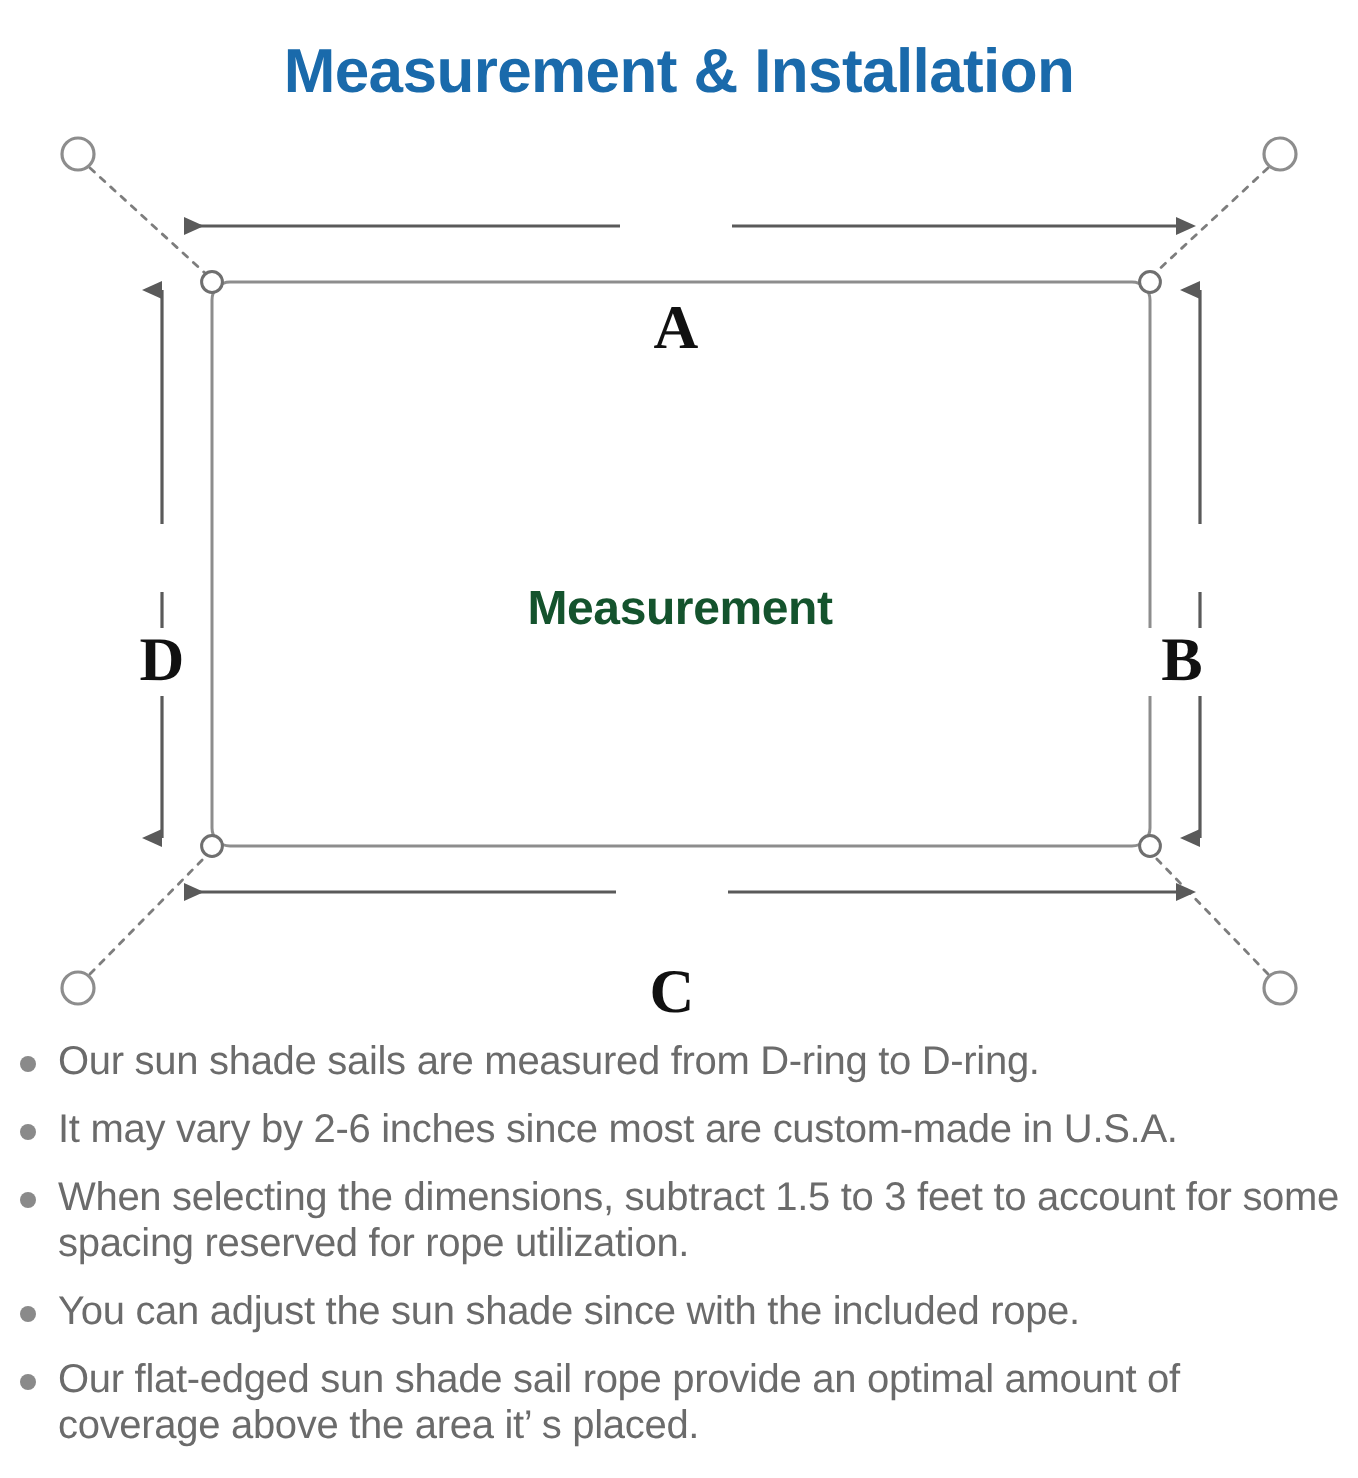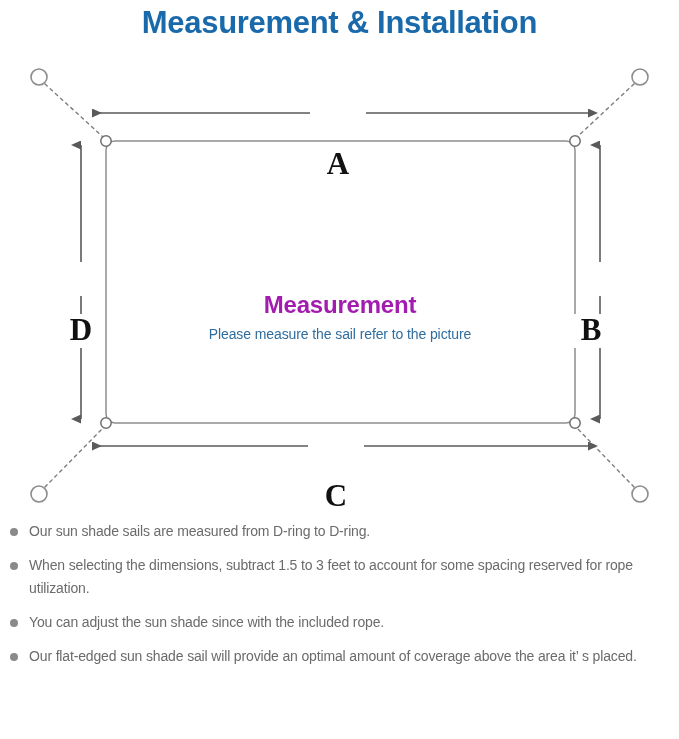--- a/index.html
+++ b/index.html
@@ -5,21 +5,21 @@
   html,body{margin:0;padding:0;}
   body{
     width:679px;height:739px;
     background:#ffffff;
     font-family:"Liberation Sans", sans-serif;
     overflow:hidden;
     position:relative;
   }
   #page-title{
     position:absolute;
-    left:0; top:5px; width:679px;
+    left:0; top:18px; width:679px;
     text-align:center;
     font-size:31px;
     font-weight:bold;
     color:#1a6aab;
     letter-spacing:-0.3px;
     font-family:"Liberation Sans", sans-serif;
   }
   #diagram{
     position:absolute;
     left:0; top:52px;
@@ -41,21 +41,21 @@
   #label-B{ left:574px; top:262px; width:34px; height:34px; }
 
   #center-block{
     position:absolute;
     left:105px; top:238px; width:470px;
     text-align:center;
   }
   #center-title{
     font-size:24px;
     font-weight:bold;
-    color:#a21caf;
+    color:#14532d;
     line-height:30px;
     letter-spacing:-0.2px;
   }
   #center-sub{
     font-size:14px;
     color:#2f6d9e;
     margin-top:5px;
     line-height:18px;
     letter-spacing:-0.1px;
   }
@@ -74,21 +74,21 @@
   .note-bullet{
     flex:0 0 auto;
     width:8px;height:8px;
     border-radius:50%;
     background:#8a8a8a;
     margin-top:8px;
     margin-right:11px;
   }
   .note-text{
     flex:1 1 auto;
-    font-size:14px;
+    font-size:20px;
     color:#6b6b6b;
     line-height:23px;
     letter-spacing:-0.15px;
     font-family:"Liberation Sans", sans-serif;
   }
 </style>
 </head>
 <body>
 
 <div id="page-title">Measurement &amp; Installation</div>
@@ -158,34 +158,37 @@
 
   
   <div class="dim-label" id="label-A">A</div>
   <div class="dim-label" id="label-B">B</div>
   <div class="dim-label" id="label-C">C</div>
   <div class="dim-label" id="label-D">D</div>
 
   
   <div id="center-block">
     <div id="center-title">Measurement</div>
-    <div id="center-sub">Please measure the sail refer to the picture</div>
   </div>
 </div>
 
 <div id="notes">
   <div class="note-row">
     <span class="note-bullet"></span>
     <span class="note-text">Our sun shade sails are measured from D-ring to D-ring.</span>
+  </div>
+  <div class="note-row">
+    <span class="note-bullet"></span>
+    <span class="note-text">It may vary by 2-6 inches since most are custom-made in U.S.A.</span>
   </div>
   <div class="note-row">
     <span class="note-bullet"></span>
     <span class="note-text">When selecting the dimensions, subtract 1.5 to 3 feet to account for some spacing reserved for rope utilization.</span>
   </div>
   <div class="note-row">
     <span class="note-bullet"></span>
     <span class="note-text">You can adjust the sun shade since with the included rope.</span>
   </div>
   <div class="note-row">
     <span class="note-bullet"></span>
-    <span class="note-text">Our flat-edged sun shade sail will provide an optimal amount of coverage above the area it’ s placed.</span>
+    <span class="note-text">Our flat-edged sun shade sail rope provide an optimal amount of coverage above the area it’ s placed.</span>
   </div>
 </div>
 
 </body></html>

